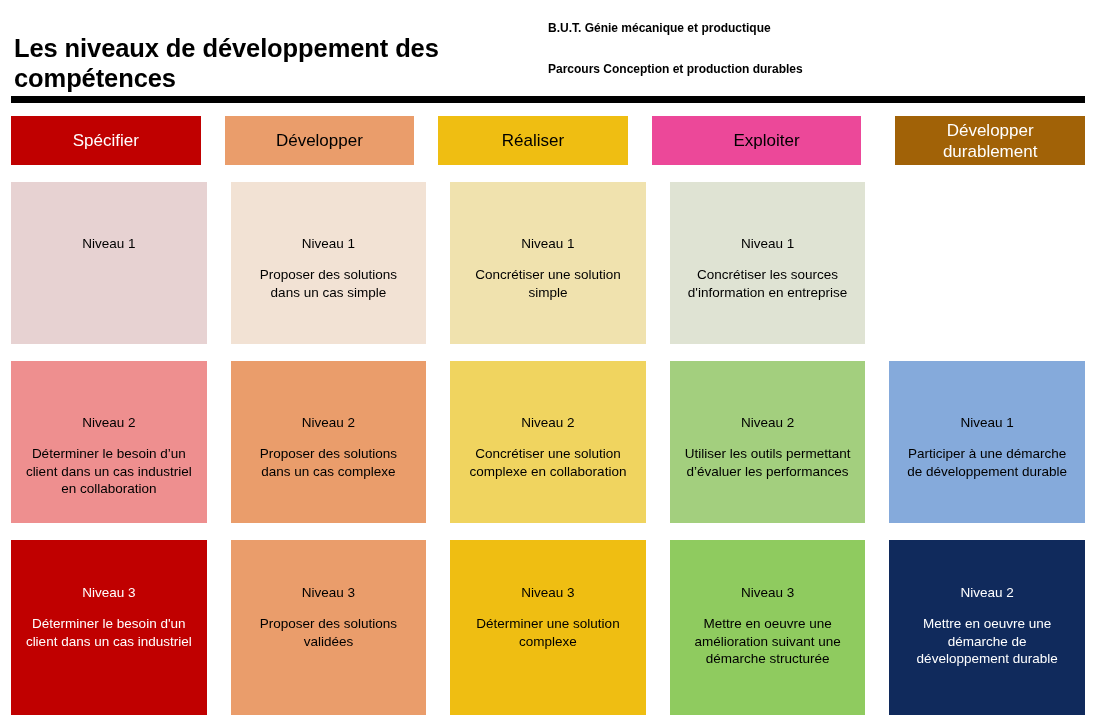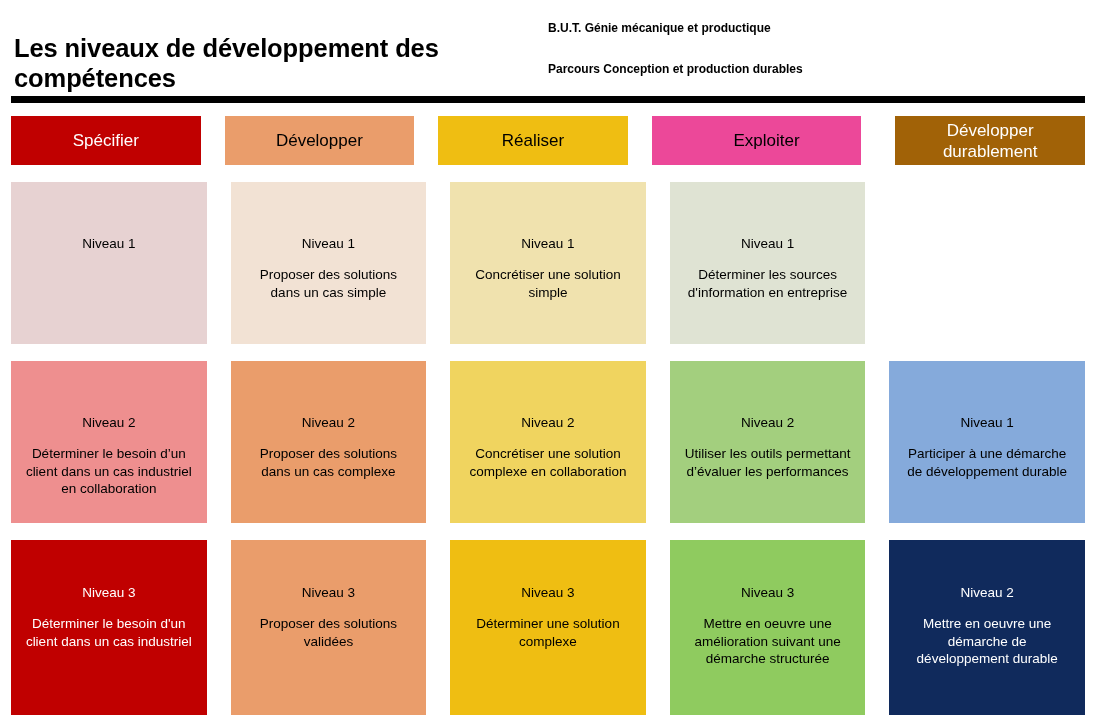--- a/index.html
+++ b/index.html
@@ -164,21 +164,21 @@
       <div class="cell r1" style="background: rgb(242, 226, 212); color: rgb(0, 0, 0);">
         <span class="level">Niveau 1</span>
         <span class="desc">Proposer des solutions dans un cas simple</span>
       </div>
       <div class="cell r1" style="background: rgb(240, 226, 174); color: rgb(0, 0, 0);">
         <span class="level">Niveau 1</span>
         <span class="desc">Concrétiser une solution simple</span>
       </div>
       <div class="cell r1" style="background: rgb(223, 227, 211); color: rgb(0, 0, 0);">
         <span class="level">Niveau 1</span>
-        <span class="desc">Déterminer les sources d'information en entreprise</span>
+        <span class="desc">Concrétiser les sources d'information en entreprise</span>
       </div>
       <div class="cell r1 empty" style="background: transparent; color: rgb(0, 0, 0);">
         <span class="level"></span>
         <span class="desc"></span>
       </div>
     </div>
 
     <div class="grid-row">
       <div class="cell r2" style="background: rgb(238, 143, 143); color: rgb(0, 0, 0);">
         <span class="level">Niveau 2</span>

